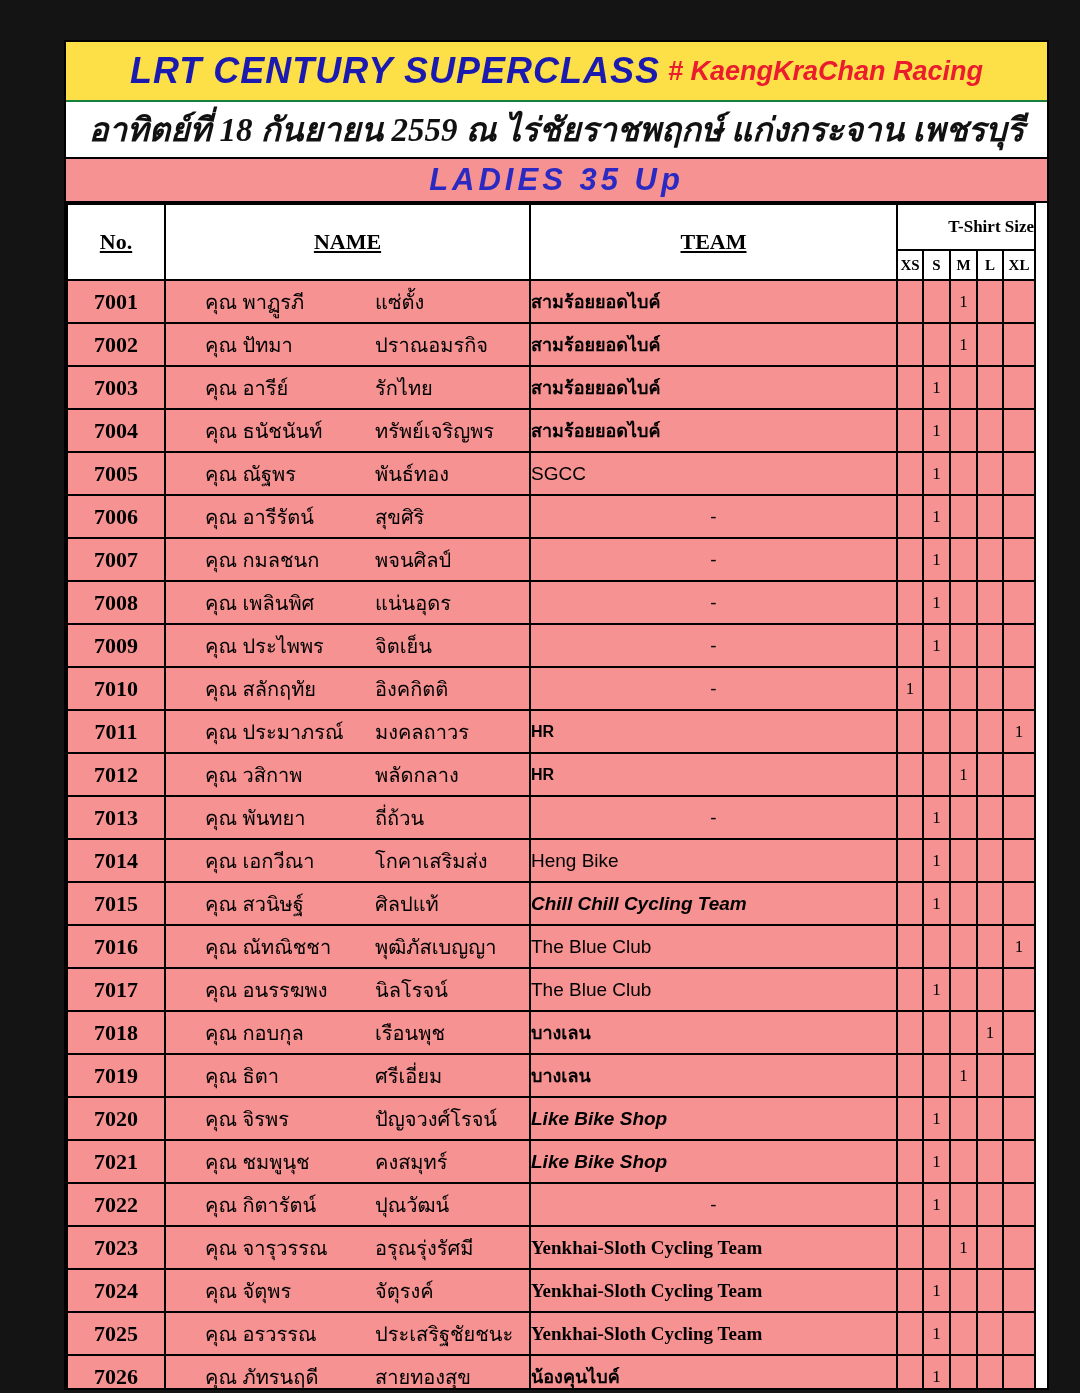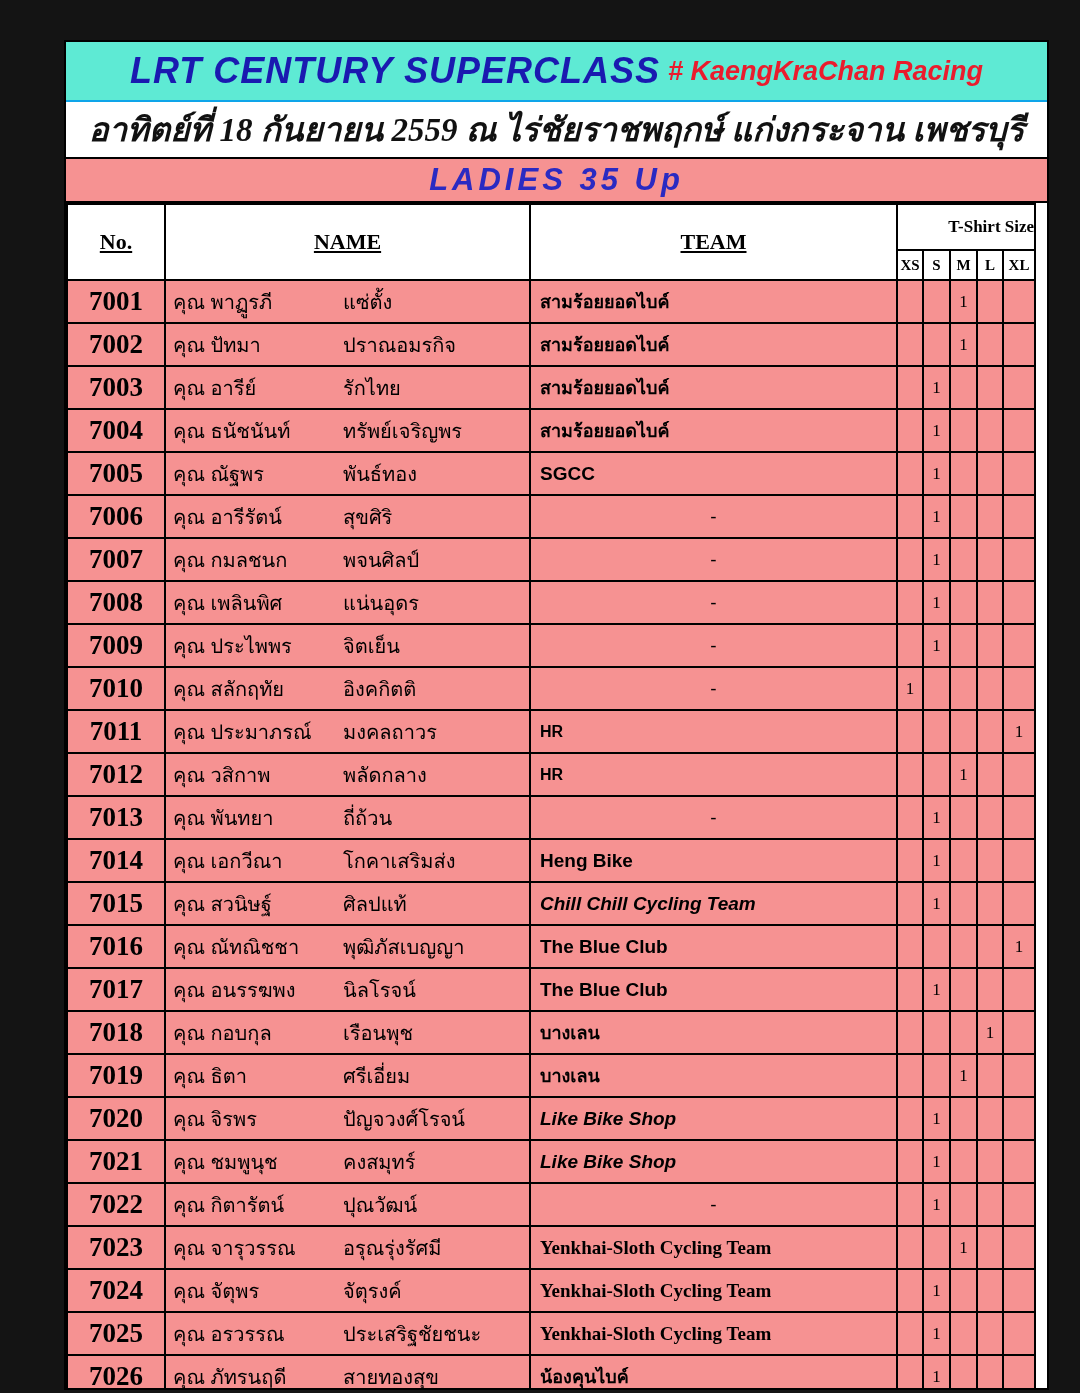--- a/index.html
+++ b/index.html
@@ -1,45 +1,45 @@
 <!DOCTYPE html>
 <html><head>
 <meta charset="utf-8">
 <style>
   * { box-sizing: border-box; margin: 0; padding: 0; }
   body { background:#141414; font-family:"Liberation Sans","DejaVu Sans",sans-serif; }
   .viewport { position:relative; width:1080px; height:1393px; background:#141414; overflow:hidden; }
   .page { position:absolute; left:64px; top:40px; width:985px; height:1350px; background:#ffffff; border:2px solid #000; overflow:hidden; }
 
-  .title-row { height:60px; display:flex; align-items:center; justify-content:center; gap:8px; border-bottom:2px solid #0ea5e9; background:#5eead4; }
+  .title-row { height:60px; display:flex; align-items:center; justify-content:center; gap:8px; border-bottom:2px solid #15803d; background:#fde047; }
   .title-main { font-family:"Liberation Sans",sans-serif; font-style:italic; font-weight:bold; font-size:36px; letter-spacing:1px; color:#1a1ab0; }
   .title-tag { font-family:"Liberation Sans",sans-serif; font-style:italic; font-weight:bold; font-size:27px; color:#ea1c2d;text-align:center; }
 
   .date-row { height:57px; display:flex; align-items:center; justify-content:center; border-bottom:2px solid #000; background:#fff;
               font-family:"Liberation Serif","DejaVu Serif",serif; font-style:italic; font-weight:bold; font-size:33px; color:#111; }
 
   .banner { height:44px; display:flex; align-items:center; justify-content:center; border-bottom:2px solid #000; background:#f69292;
             font-family:"Liberation Sans",sans-serif; font-weight:bold; font-size:31px; letter-spacing:4px; color:#2a2ac2;font-style:italic; }
 
   table { border-collapse:collapse; table-layout:fixed; width:968px; }
   th, td { border:2px solid #000; overflow:hidden; white-space:nowrap; }
 
   thead th { background:#fff; font-family:"Liberation Serif","DejaVu Serif",serif; font-weight:bold; color:#000; }
   .h-main { font-size:22px; height:76px; text-align:center;text-decoration:underline; }
   .h-tshirt { font-size:17px; height:46px; text-align:right; }
   .h-size { font-size:15px; height:30px; text-align:center; }
 
   tbody td { background:#f69292; height:43px; }
-  .c-no { font-family:"Liberation Serif","DejaVu Serif",serif; font-weight:bold; font-size:27px; text-align:center; color:#000; }
+  .c-no { font-family:"Liberation Serif","DejaVu Serif",serif; font-weight:bold; font-size:22px; text-align:center; color:#000; }
   .c-name { padding-left:7px; font-size:20px; color:#000; }
-  .n-first { display:inline-block; width:170px; }
+  .n-first { display:inline-block; width:170px;margin-left:32px; }
   .n-last { display:inline-block; }
-  .c-team { padding-left:9px; font-size:19px; color:#000; }
+  .c-team { font-size:19px; color:#000; }
   .c-team.t-thai-bold { font-weight:bold; font-size:18px; }
-  .c-team.t-plain { font-weight:bold;margin-top:7px; }
+  .c-team.t-plain { font-weight:normal;margin-top:7px; }
   .c-team.t-bold-small { font-weight:bold; font-size:16px; }
   .c-team.t-italic { font-style:italic; font-weight:600;margin-top:28px; }
   .c-team.t-bold-italic { font-style:italic; font-weight:bold; }
   .c-team.t-serif-bold { font-family:"Liberation Serif","DejaVu Serif",serif; font-weight:bold; }
   .c-team.t-dash { text-align:center; padding-left:0; font-weight:normal; }
   .c-size { font-family:"Liberation Serif","DejaVu Serif",serif; font-size:17px; text-align:center; color:#000; }
 </style>
 </head>
 <body>
 

